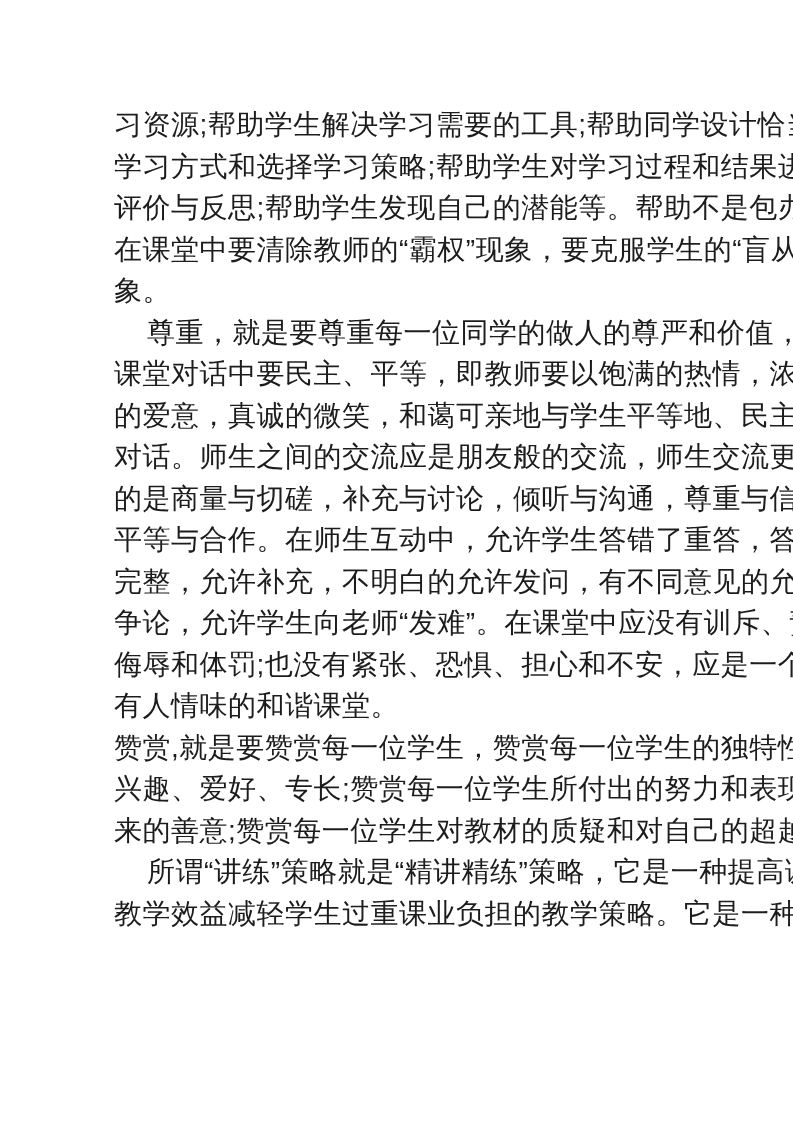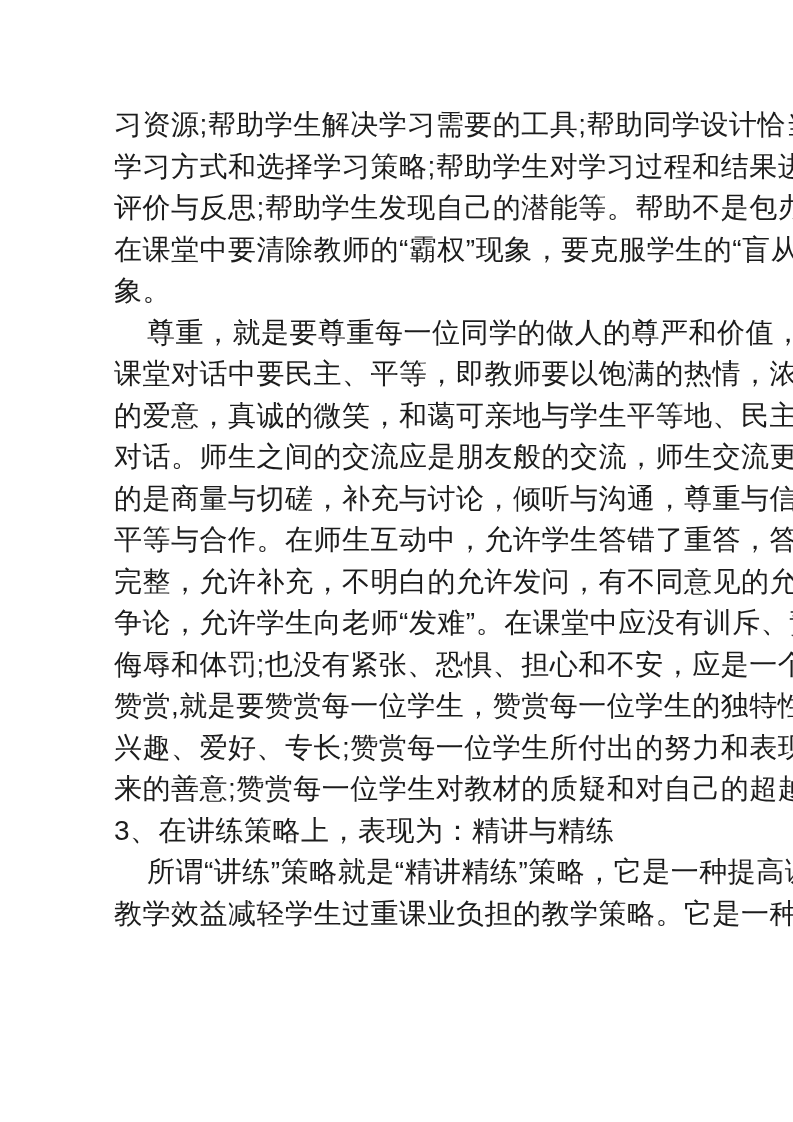--- a/index.html
+++ b/index.html
@@ -52,20 +52,20 @@
     <div class="line">象。</div>
     <div class="line indent">尊重，就是要尊重每一位同学的做人的尊严和价值，在</div>
     <div class="line">课堂对话中要民主、平等，即教师要以饱满的热情，浓浓</div>
     <div class="line">的爱意，真诚的微笑，和蔼可亲地与学生平等地、民主地</div>
     <div class="line">对话。师生之间的交流应是朋友般的交流，师生交流更多</div>
     <div class="line">的是商量与切磋，补充与讨论，倾听与沟通，尊重与信任</div>
     <div class="line">平等与合作。在师生互动中，允许学生答错了重答，答不</div>
     <div class="line">完整，允许补充，不明白的允许发问，有不同意见的允许</div>
     <div class="line">争论，允许学生向老师“发难”。在课堂中应没有训斥、责骂、</div>
     <div class="line">侮辱和体罚;也没有紧张、恐惧、担心和不安，应是一个富</div>
+    <div class="line">有人情味的和谐课堂。</div>
     <div class="line">赞赏,就是要赞赏每一位学生，赞赏每一位学生的独特性、</div>
     <div class="line">兴趣、爱好、专长;赞赏每一位学生所付出的努力和表现出</div>
     <div class="line">来的善意;赞赏每一位学生对教材的质疑和对自己的超越。</div>
-    <div class="line">3、在讲练策略上，表现为：精讲与精练</div>
     <div class="line indent">所谓“讲练”策略就是“精讲精练”策略，它是一种提高课堂</div>
     <div class="line">教学效益减轻学生过重课业负担的教学策略。它是一种有</div>
   </div>
 </div>
 
 </body></html>

